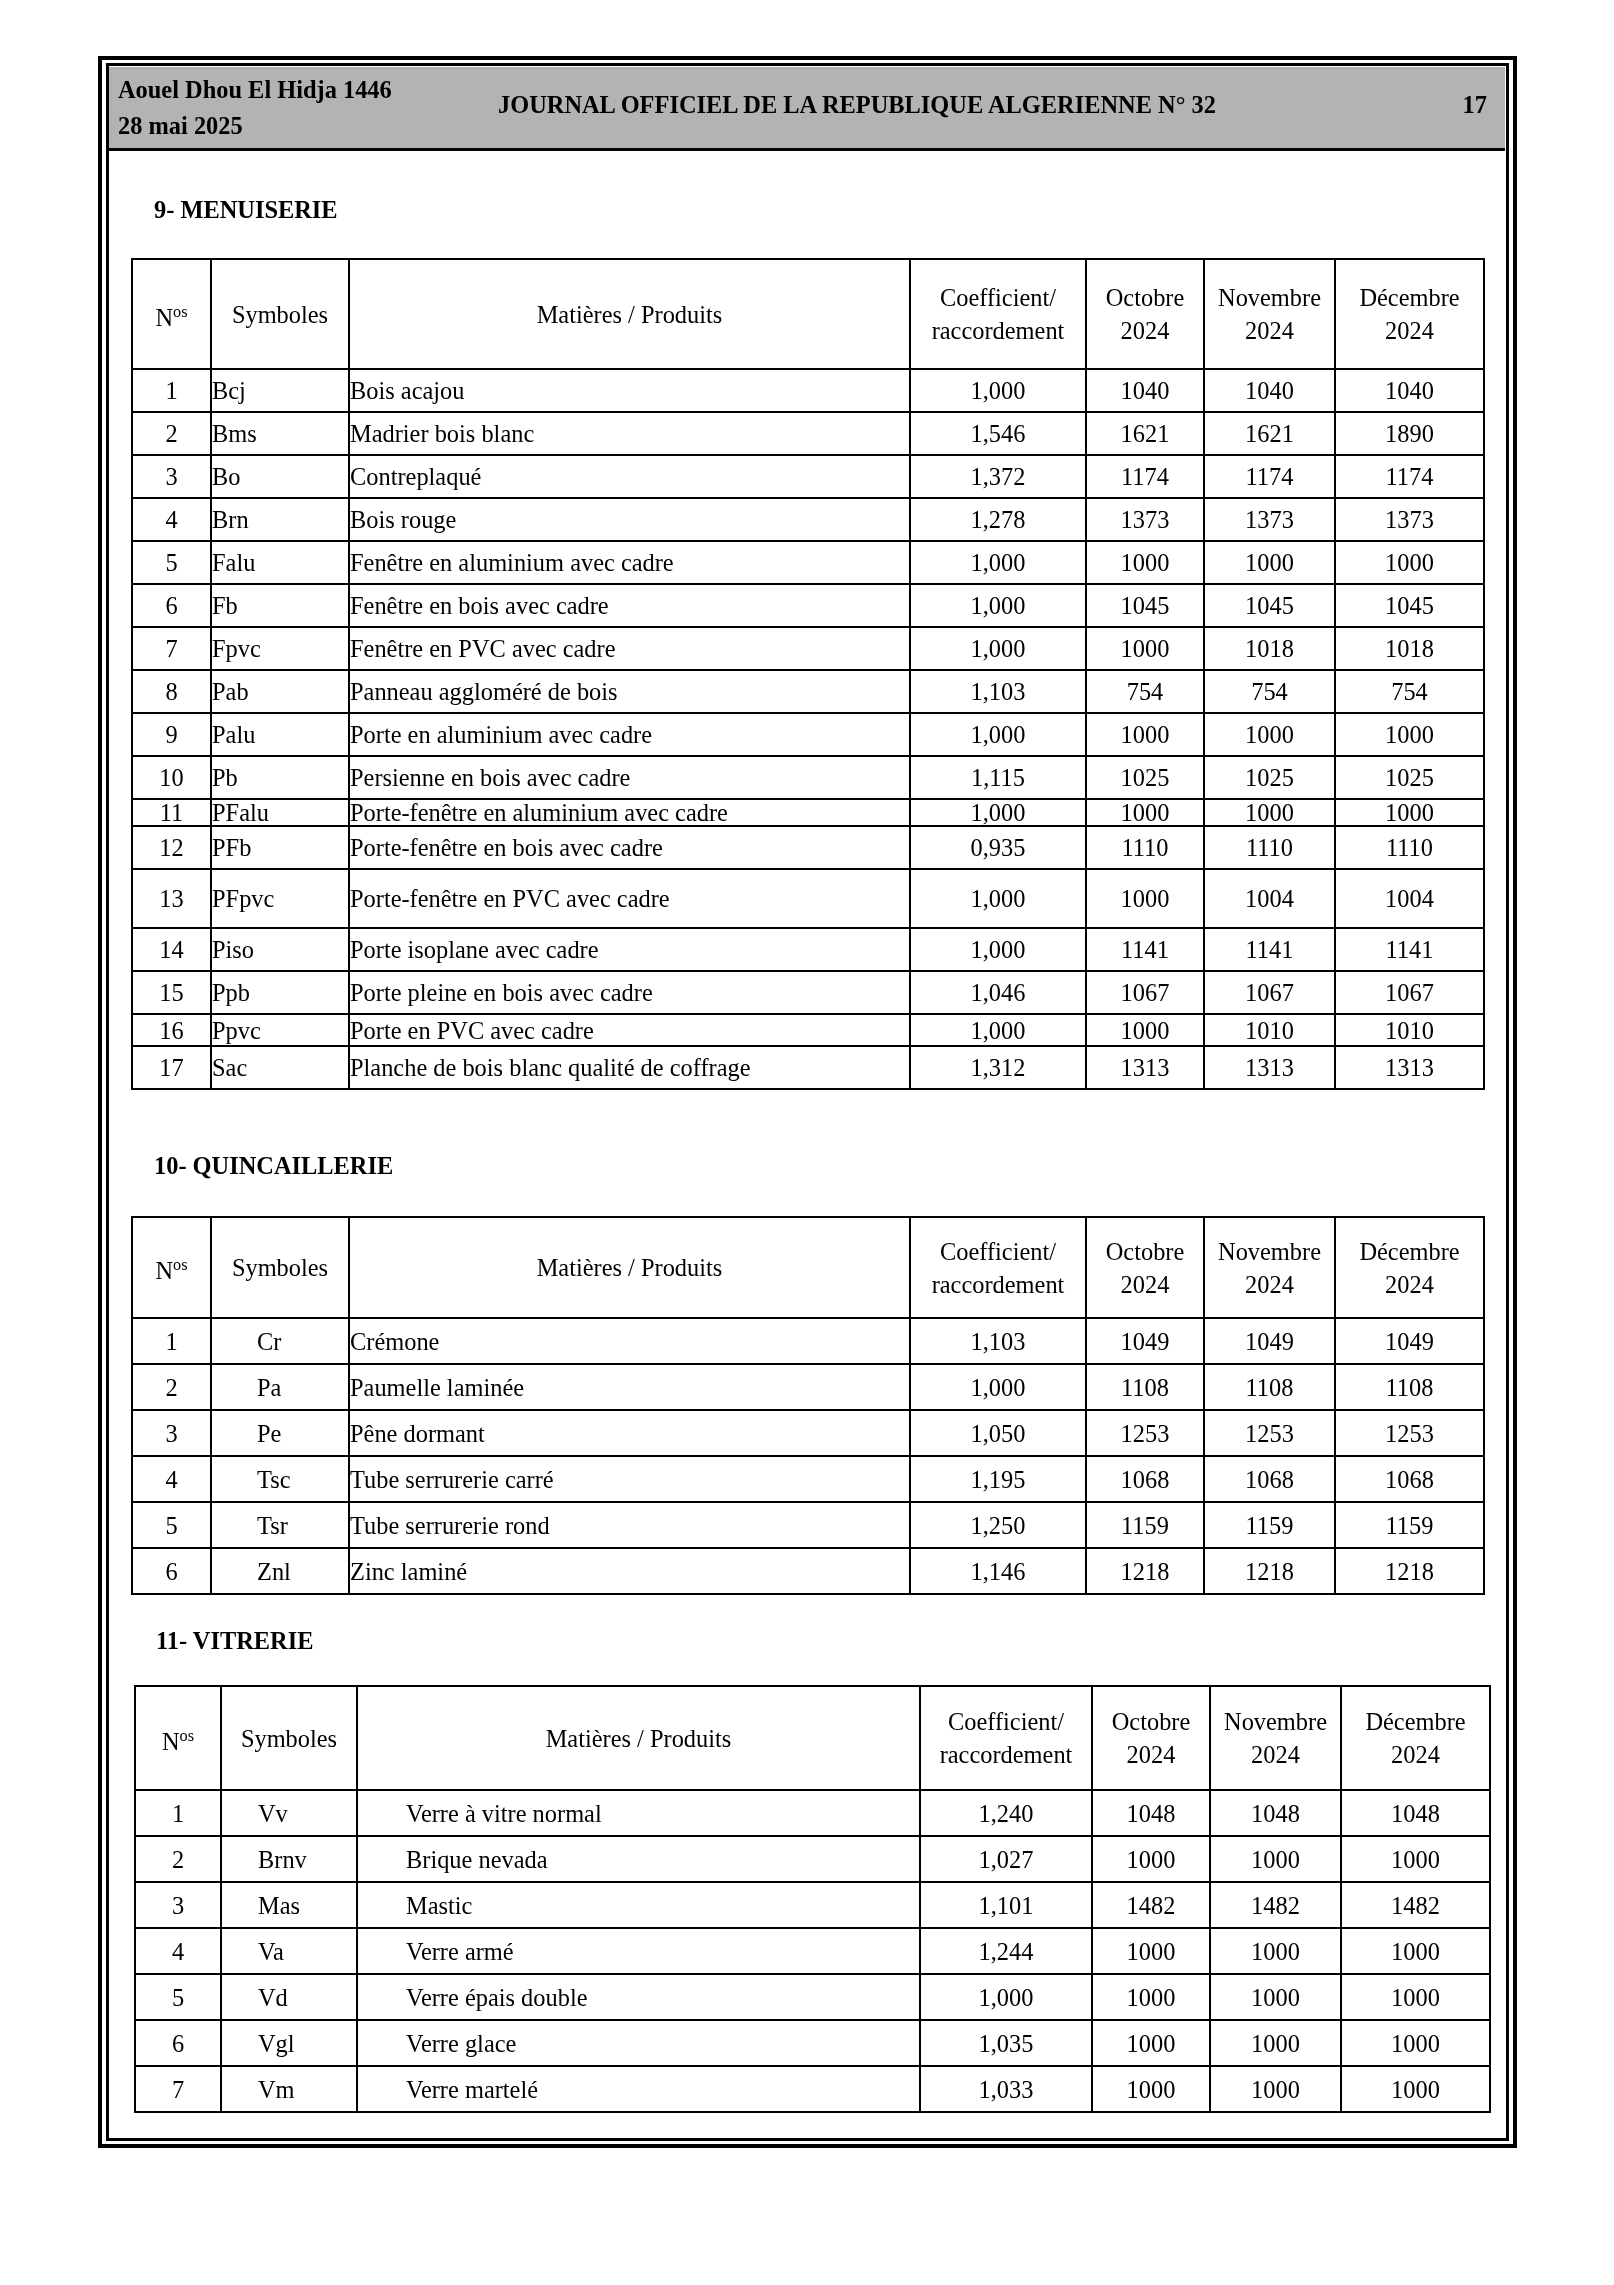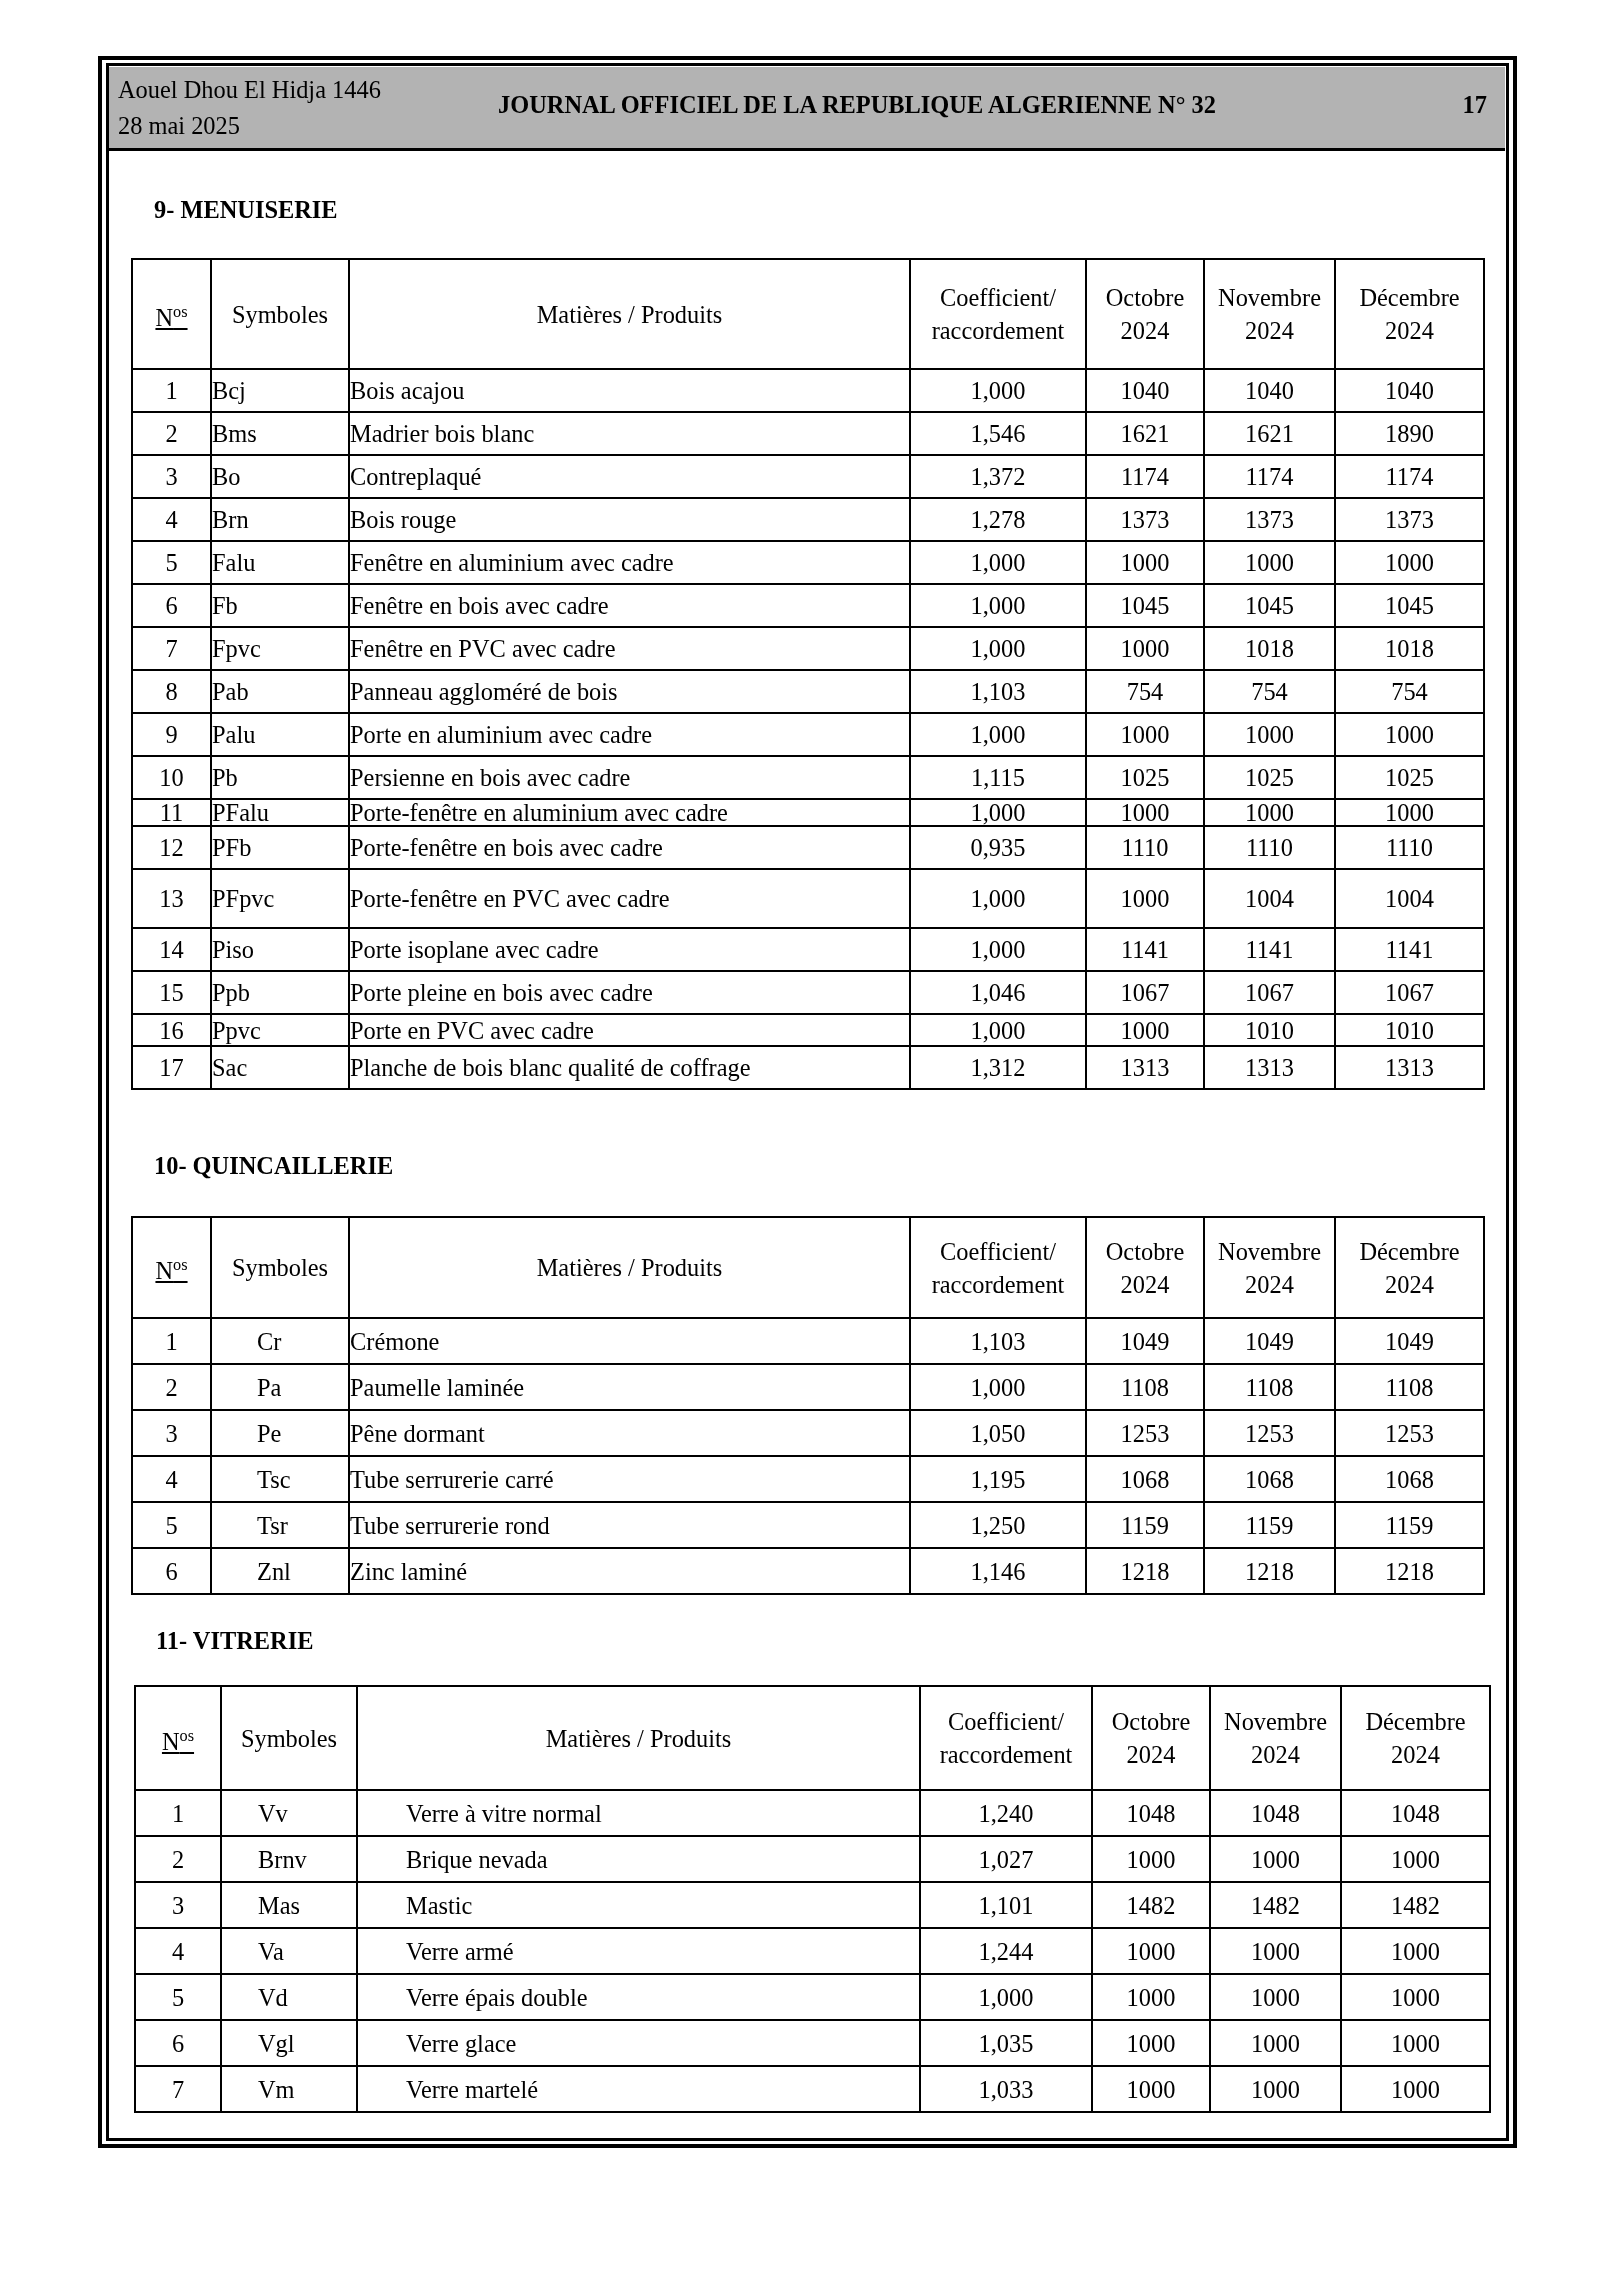--- a/index.html
+++ b/index.html
@@ -13,21 +13,21 @@
   }
   .frame-inner {
     position: absolute; left: 106px; top: 63px; width: 1403px; height: 2078px;
     border: 3.6px solid #000; box-sizing: border-box;
   }
   .header-band {
     position: absolute; left: 109px; top: 67px; width: 1396px; height: 81px;
     background: #b3b3b3; border-bottom: 3.6px solid #000; box-sizing: content-box;
   }
   .hdr-left {
-    position: absolute; left: 9px; top: 5.4px; font-weight: normal; font-size: 24.4px; line-height: 36px;
+    position: absolute; left: 9px; top: 5.4px; font-weight: bold; font-size: 24.4px; line-height: 36px;
   }
   .hdr-center {
     position: absolute; left: 389px; top: 20px; font-weight: bold; font-size: 24.4px; line-height: 36px;
   }
   .hdr-right {
     position: absolute; right: 18px; top: 20px; font-weight: bold; font-size: 24.4px; line-height: 36px;
   }
   .section-title {
     position: absolute; font-weight: bold; font-size: 24.4px; line-height: 29px;
   }
@@ -37,21 +37,21 @@
   }
   table.grid td, table.grid th {
     border: 2.7px solid #000; padding: 0; font-weight: normal; vertical-align: middle;
   }
   table.grid th { text-align: center; line-height: 33px; }
   table.grid td { line-height: 25px; }
   td.c-num { text-align: center; }
   td.c-sym { text-align: left; padding-left: 31px; }
   td.c-name { text-align: left; padding-left: 54px; }
   td.c-val { text-align: center; }
-  th.c-nos { text-align: center; vertical-align: middle; text-decoration: underline; }
+  th.c-nos { text-align: center; vertical-align: middle; }
   th.c-nos sup { font-size: 16.3px; vertical-align: 9px; }
   .t3 td.c-sym { padding-left: 36px; }
   .t3 td.c-name { padding-left: 48px; }
   .t2 td.c-sym { padding-left: 45px; }
 </style>
 </head>
 <body>
 
 <div class="frame-outer"></div>
 <div class="frame-inner"></div>

